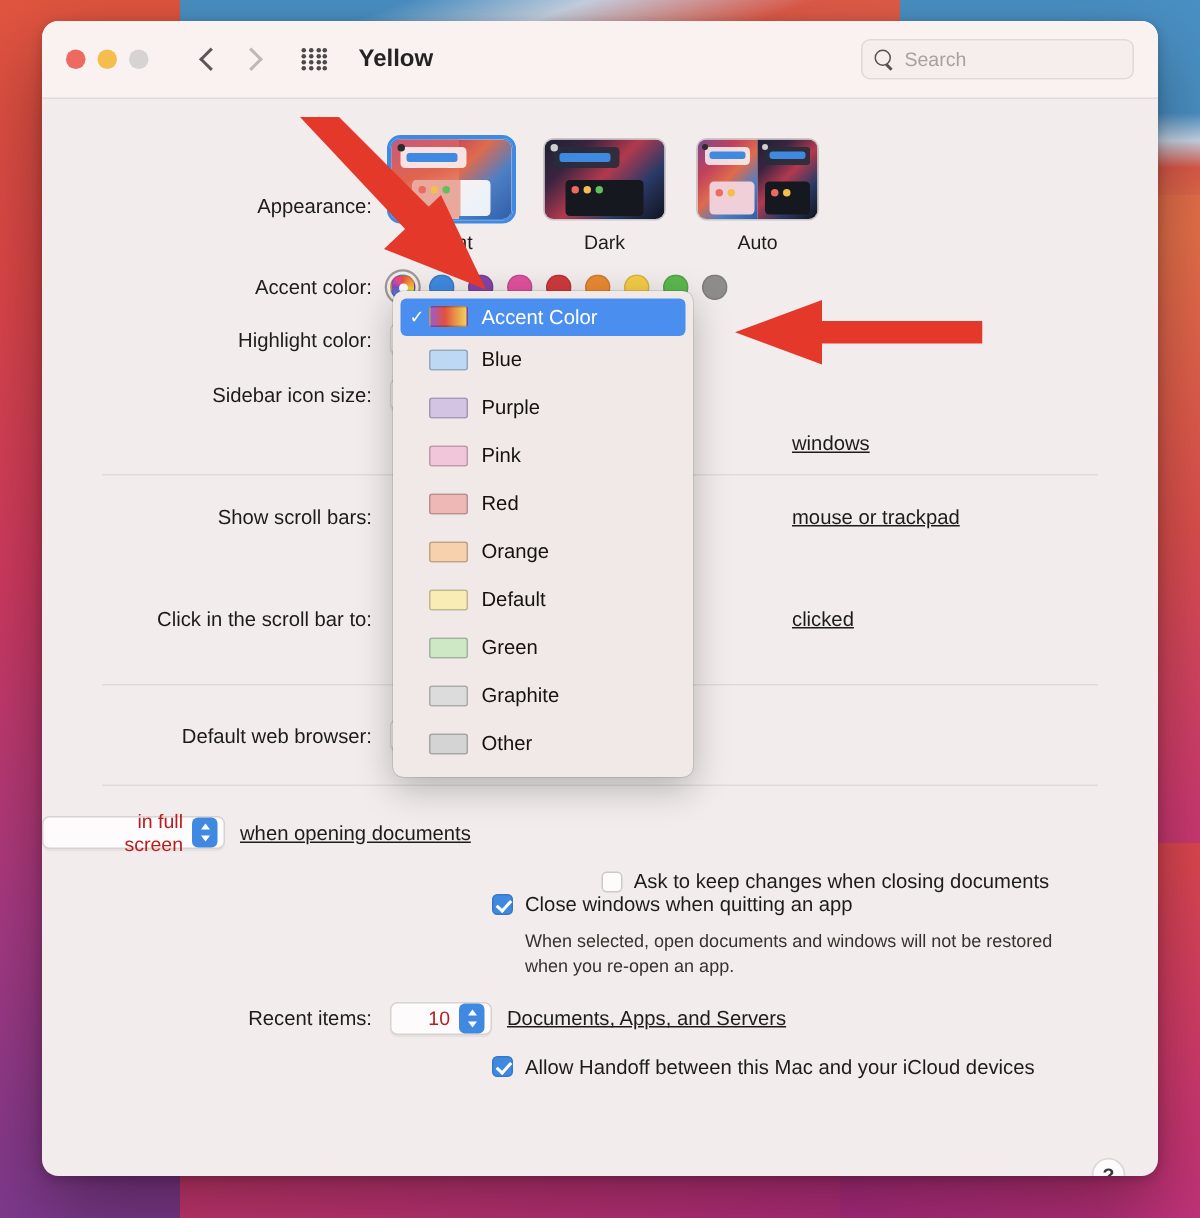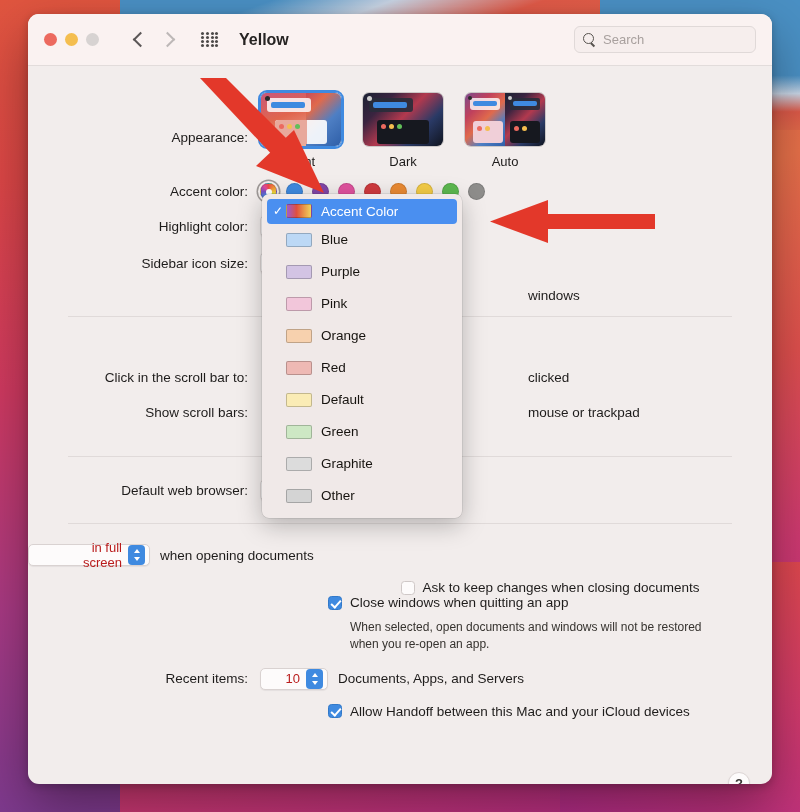--- a/index.html
+++ b/index.html
@@ -184,21 +184,21 @@
   .hl-popup { width: 196px; }
   .sb-popup { width: 196px; }
 
   
   .divider {
     height: 1px; background: #e0dad9;
     margin: 0 40px;
   }
 
   
-  .desc { font-size: 13.5px; color: #1e1c1b; }
+  .desc { font-size: 13.5px; color: #1e1c1b; text-decoration: underline; }
 
   
   .cbox {
     width: 14px; height: 14px; border-radius: 3.5px;
     background: #fdfbfb; border: 1px solid #cfc8c7; flex: none;
   }
   .cbox.on {
     background: #3f8ae0; border-color: #3279c9; position: relative;
   }
   .cbox.on::after {
@@ -417,30 +417,30 @@
       </div>
     </div>
 
     <div class="row" style="margin-top:14px;">
       <div style="width:500px;"></div>
       <span class="desc">windows</span>
     </div>
 
     <div class="divider" style="margin-top:13px;"></div>
 
+    <div class="row" style="margin-top:20px;">
+      <div class="lbl">Show scroll bars:</div>
+      <div style="width:268px;"></div>
+      <span class="desc">mouse or trackpad</span>
+    </div>
+
     <div class="row" style="margin-top:53px;">
       <div class="lbl">Click in the scroll bar to:</div>
       <div style="width:268px;"></div>
       <span class="desc">clicked</span>
-    </div>
-
-    <div class="row" style="margin-top:20px;">
-      <div class="lbl">Show scroll bars:</div>
-      <div style="width:268px;"></div>
-      <span class="desc">mouse or trackpad</span>
     </div>
 
     <div class="divider" style="margin-top:36px;"></div>
 
     <div class="row" style="margin-top:22px;">
       <div class="lbl">Default web browser:</div>
       <div class="popup" style="width:190px;">
         <span class="safari-ic"></span>
         <span style="flex:1;">Safari.app</span>
         <span class="stepper-blue"></span>
@@ -526,28 +526,28 @@
   </div>
 
   <div class="menu-item">
     <span class="mi-check"></span>
     <span class="mi-swatch" style="background:#f2c6da;"></span>
     <span>Pink</span>
   </div>
 
   <div class="menu-item">
     <span class="mi-check"></span>
+    <span class="mi-swatch" style="background:#eeb9b4;"></span>
+    <span>Red</span>
+  </div>
+
+  <div class="menu-item">
+    <span class="mi-check"></span>
     <span class="mi-swatch" style="background:#f7d1ae;"></span>
     <span>Orange</span>
-  </div>
-
-  <div class="menu-item">
-    <span class="mi-check"></span>
-    <span class="mi-swatch" style="background:#eeb9b4;"></span>
-    <span>Red</span>
   </div>
 
   <div class="menu-item">
     <span class="mi-check"></span>
     <span class="mi-swatch" style="background:#faecb5;"></span>
     <span>Default</span>
   </div>
 
   <div class="menu-item">
     <span class="mi-check"></span>

